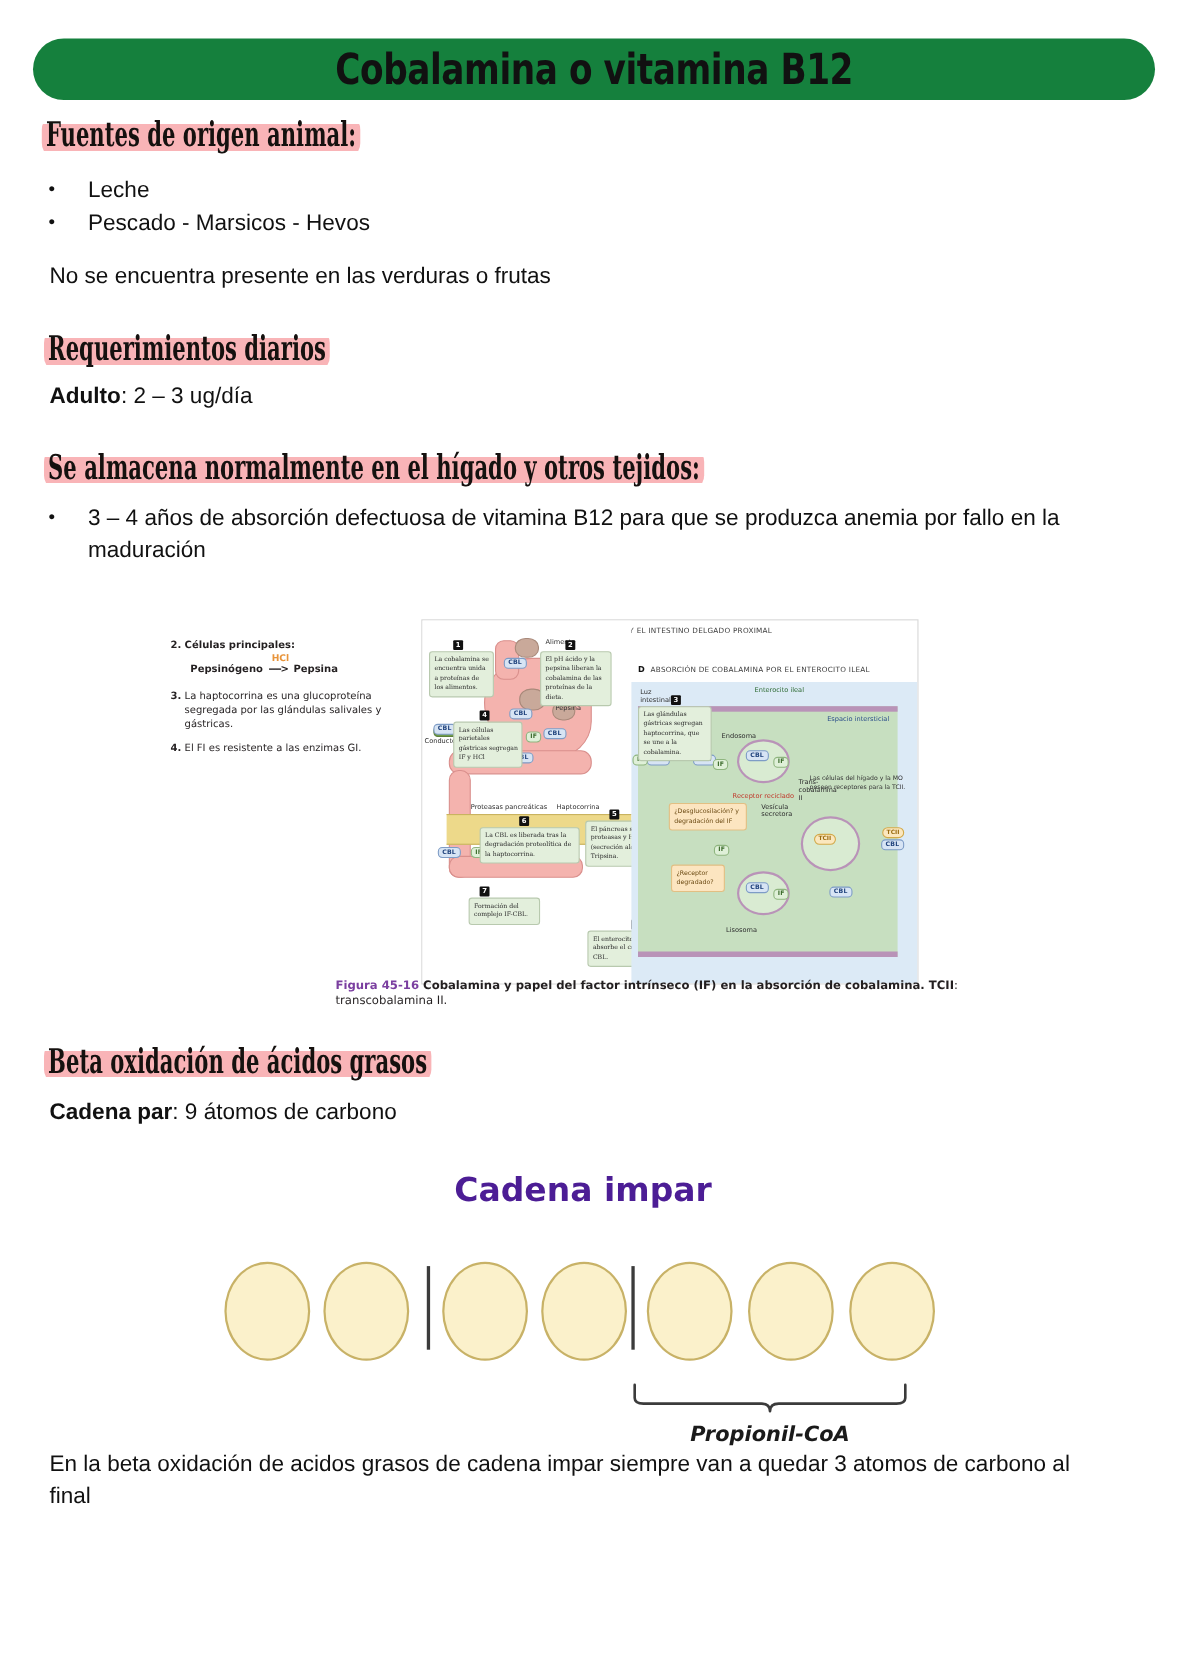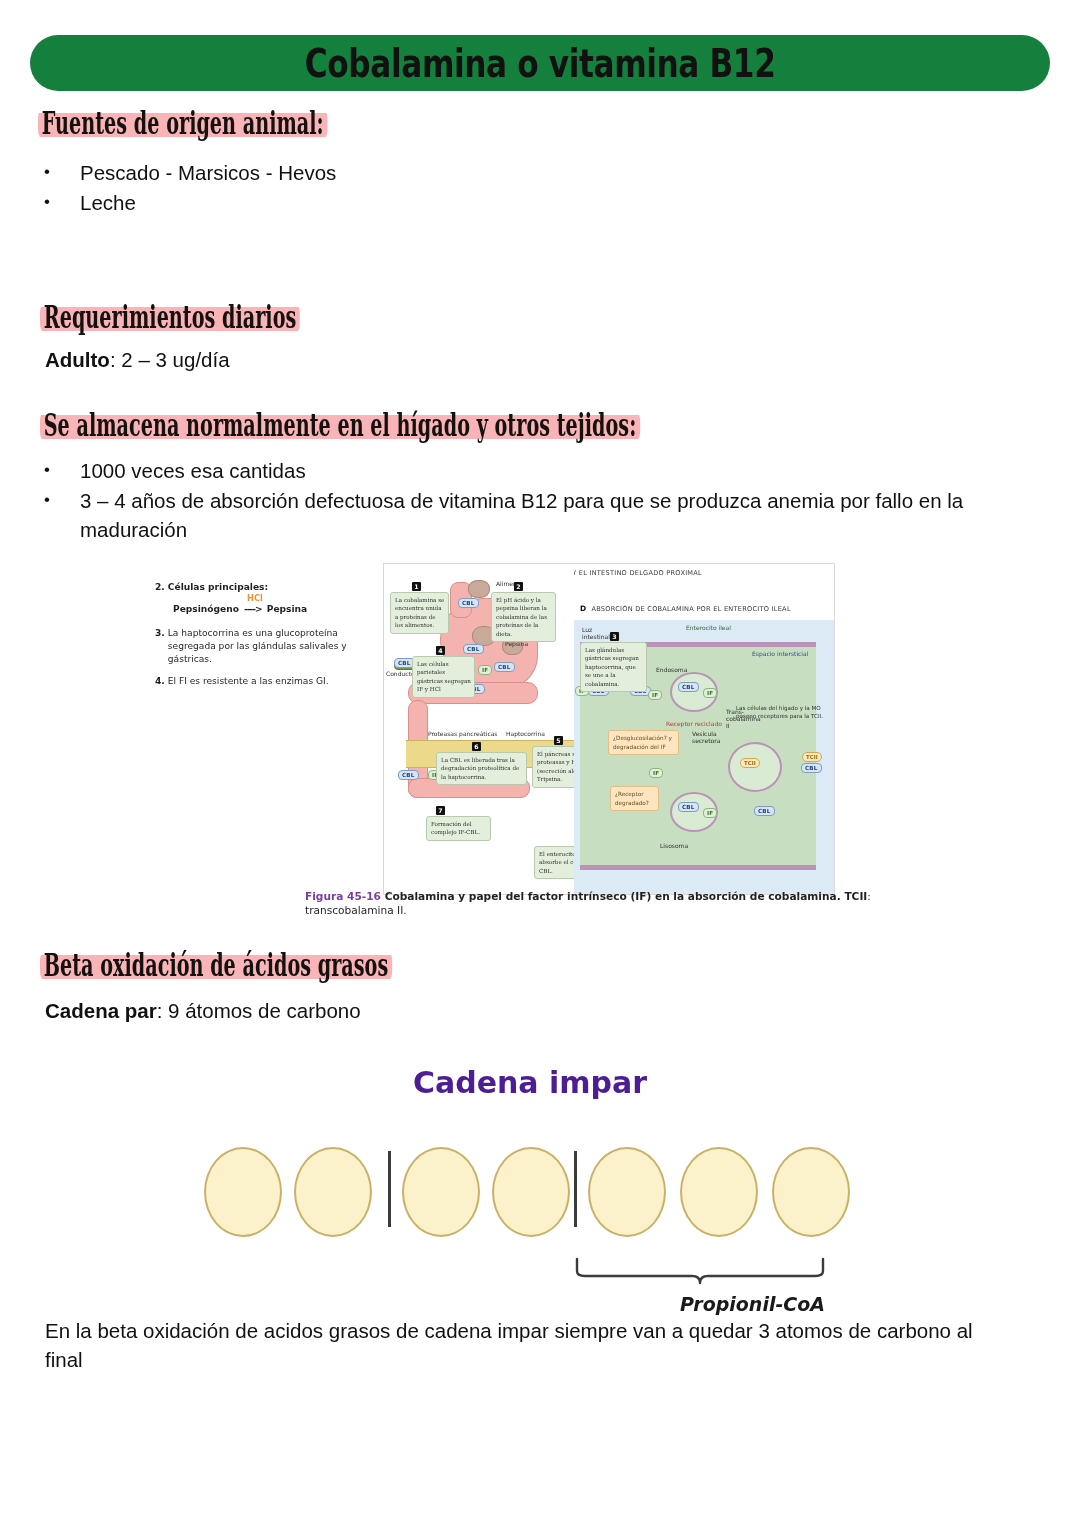--- a/index.html
+++ b/index.html
@@ -312,21 +312,21 @@
   .brace{
     position:absolute;
     left:395px; top:192px;
     width:250px; height:30px;
   }
   .brace svg{display:block;}
   .prop-label{
     position:absolute;
     left:395px; top:228px;
     width:250px;
-    text-align:right;
+    text-align:center;
     font-family:"DejaVu Sans", sans-serif;
     font-weight:bold;
     font-style:italic;
     font-size:19px;
     color:#1a1a1a;
   }
 </style>
 </head>
 <body>
 
@@ -334,39 +334,39 @@
 
   <div class="title-banner">
     <span class="title-text">Cobalamina o vitamina B12</span>
   </div>
 
   <div class="heading" style="left:38px; top:108px;">
     <span class="hl">Fuentes de origen animal:</span>
   </div>
 
   <ul class="bullets" style="left:40px; top:158px; width:800px;">
+    <li>Leche</li>
     <li>Pescado - Marsicos - Hevos</li>
-    <li>Leche</li>
   </ul>
 
+  <div class="body-text" style="left:45px; top:236px; width:900px;">No se encuentra presente en las verduras o frutas</div>
 
   <div class="heading" style="left:40px; top:302px;">
     <span class="hl">Requerimientos diarios</span>
   </div>
 
   <div class="body-text" style="left:45px; top:345px; width:700px;">
     <b>Adulto</b><span>: 2 – 3 ug/día</span>
   </div>
 
   <div class="heading" style="left:40px; top:410px;">
     <span class="hl">Se almacena normalmente en el hígado y otros tejidos:</span>
   </div>
 
   <ul class="bullets" style="left:40px; top:456px; width:1000px;">
-    <li>1000 veces esa cantidas</li>
     <li>3 – 4 años de absorción defectuosa de vitamina B12 para que se produzca anemia por fallo en la maduración</li>
   </ul>
 
   <div class="figure">
 
     <div class="fig-left">
       <div class="row">
         <span class="num">2.</span>
         <b>Células principales:</b>
       </div>

